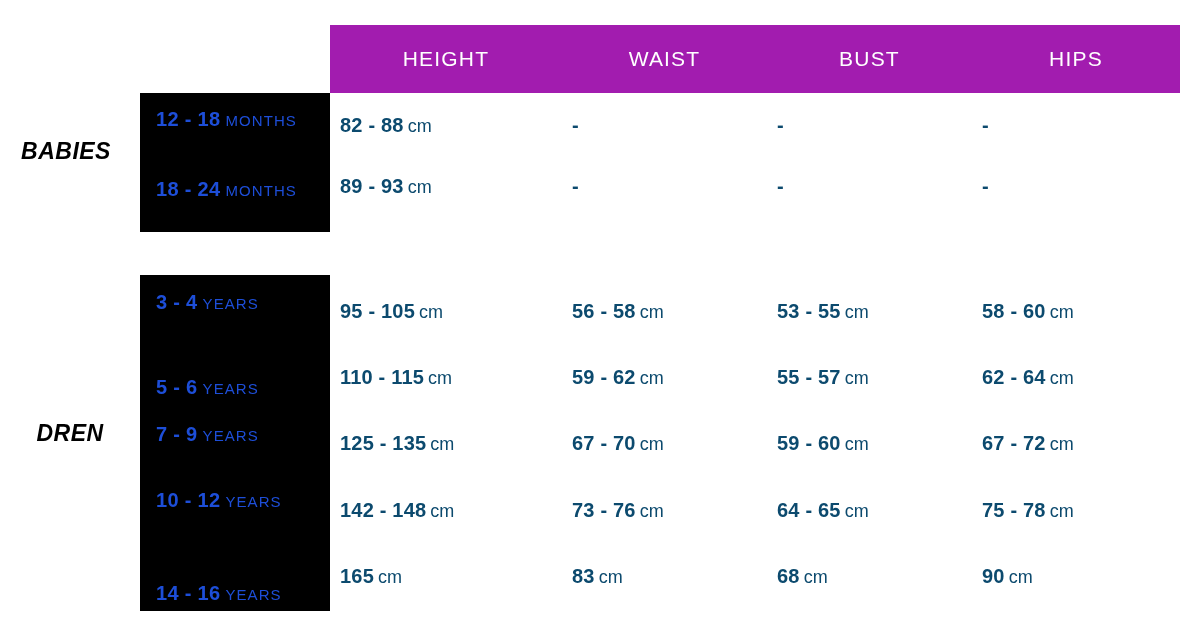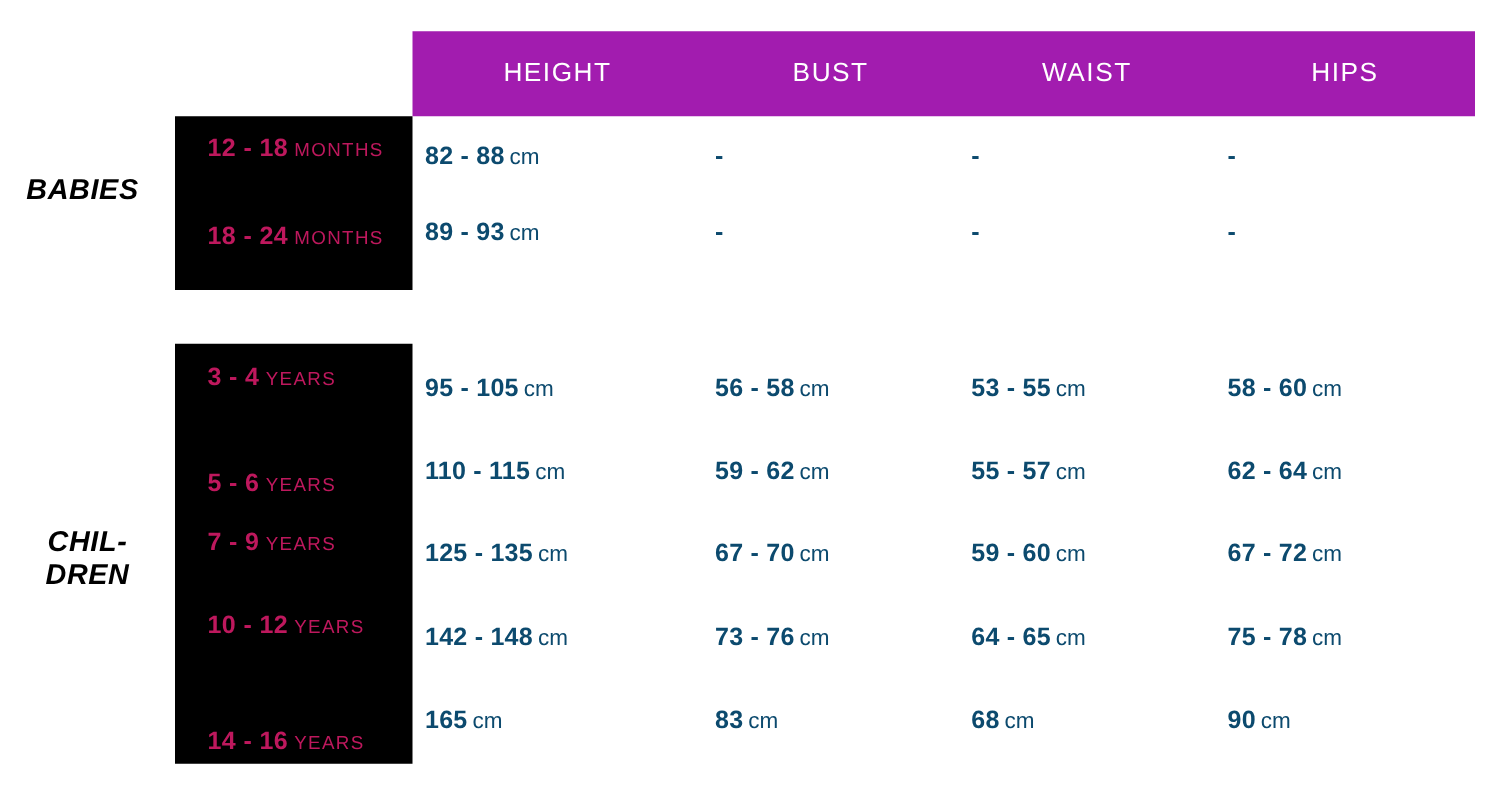--- a/index.html
+++ b/index.html
@@ -77,22 +77,22 @@
     top: 93px;
     height: 139px;
   }
   .label-col.children {
     top: 275px;
     height: 336px;
   }
 
   .age-row {
     position: absolute;
-    left: 166px;
-    color: #be185d;
+    left: 156px;
+    color: #1d4ed8;
     white-space: nowrap;
   }
   .age-row .num {
     font-size: 20px;
     font-weight: bold;
     letter-spacing: 0.3px;
   }
   .age-row .unit {
     font-size: 15px;
     font-weight: 400;
@@ -123,22 +123,22 @@
   .meas.c3 { left: 777px; width: 205px; }
   .meas.c4 { left: 982px; width: 208px; }
 </style>
 </head>
 <body>
 
 <div id="size-chart">
 
   <div class="header-bar">
     <div class="col-head c1">HEIGHT</div>
+    <div class="col-head c3">WAIST</div>
     <div class="col-head c2">BUST</div>
-    <div class="col-head c3">WAIST</div>
     <div class="col-head c4">HIPS</div>
   </div>
 
   <div class="group-label babies">
     <span>BABIES</span>
   </div>
   <div class="label-col babies"></div>
 
   <div class="age-row" style="top:108px;">
     <span class="num">12 - 18</span><span class="unit">MONTHS</span>
@@ -166,21 +166,20 @@
     <span class="val">-</span><span class="unit"></span>
   </div>
   <div class="meas c3" style="top:175px;">
     <span class="val">-</span><span class="unit"></span>
   </div>
   <div class="meas c4" style="top:175px;">
     <span class="val">-</span><span class="unit"></span>
   </div>
 
   <div class="group-label children">
-    <div>CHIL-</div>
     <div>DREN</div>
   </div>
   <div class="label-col children"></div>
 
   <div class="age-row" style="top:291px;">
     <span class="num">3 - 4</span><span class="unit">YEARS</span>
   </div>
   <div class="meas c1" style="top:300px;">
     <span class="val">95 - 105</span><span class="unit">cm</span>
   </div>

